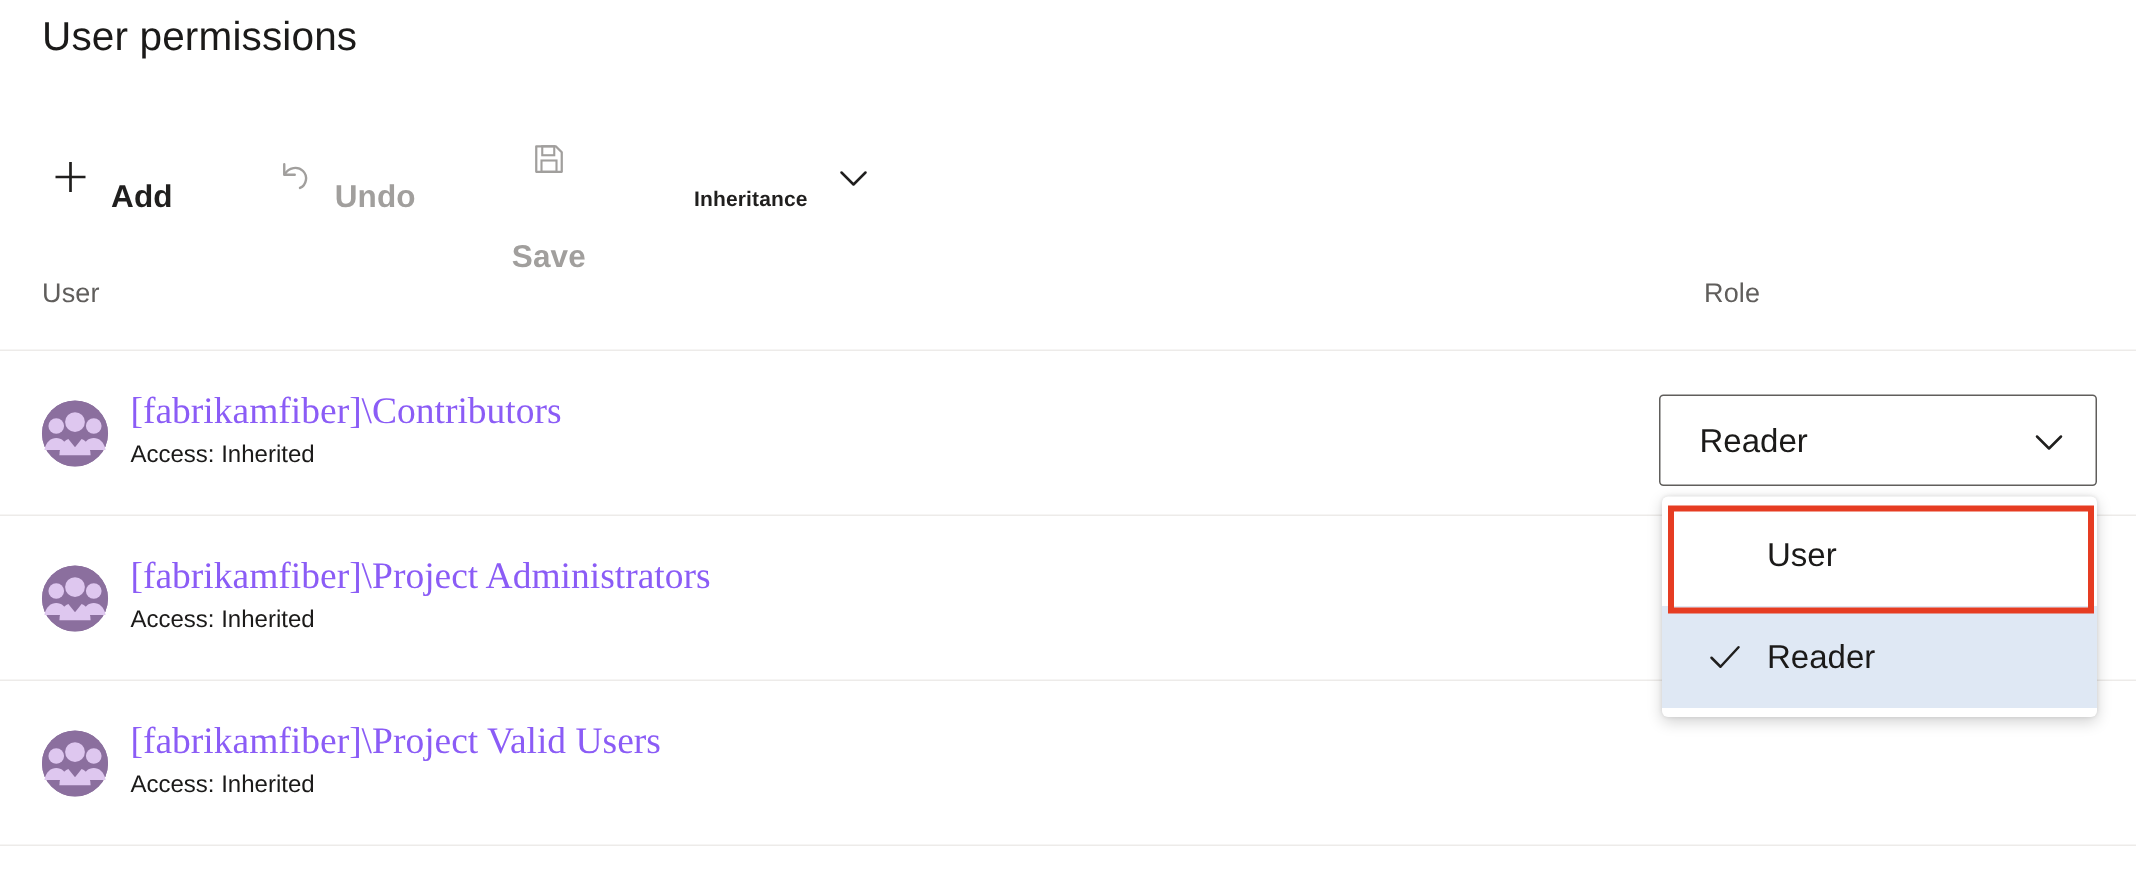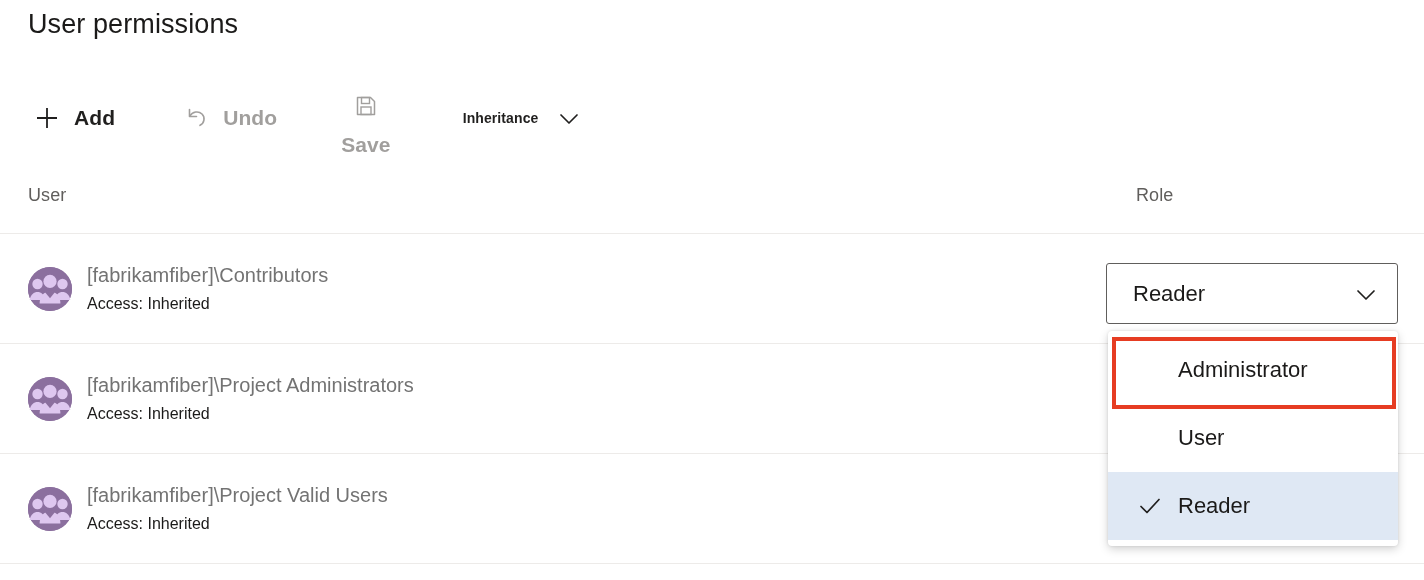--- a/index.html
+++ b/index.html
@@ -51,21 +51,21 @@
     height: 50px;
     padding: 0 16px;
     background: transparent;
     border: none;
     cursor: pointer;
     font-family: "Liberation Sans", sans-serif;
     font-size: 21px;
     color: #201f1e;
     white-space: nowrap;
   }
-  .cmd-btn .cmd-label { font-weight: 700; font-size: 21px; letter-spacing: .1px;}
+  .cmd-btn .cmd-label { font-weight: 700; font-size: 21px; letter-spacing: .1px; margin-top: 27px;}
   .cmd-btn.disabled { cursor: default; color: #a19f9d; }
   .cmd-btn.disabled .cmd-label { color: #a19f9d; font-weight: 700; }
   .cmd-icon { display:flex; align-items:center; justify-content:center; width: 26px; height: 26px; }
 
   #add-button { padding-left: 6px; }
   #undo-button { margin-left: 36px; }
   #save-button { margin-left: 32px; flex-direction: column; }
   #inheritance-button { margin-left: 40px; gap: 18px; }
   #inheritance-button .cmd-label { font-weight: 700; font-size: 14px; }
 
@@ -109,24 +109,25 @@
   .avatar {
     width: 44px;
     height: 44px;
     border-radius: 50%;
     background: #8b6f9e;
     flex: 0 0 auto;
     display: block;
   }
   .user-text { display: flex; flex-direction: column; justify-content: center; }
   .user-name {
-    font-size: 20px;
-    color: #737373;
+    font-size: 25px;
+    color: #8b5cf6;
     line-height: 30px;
     white-space: nowrap;
+    font-family: Liberation Serif, serif;
   }
   .user-access {
     font-size: 16px;
     color: #1b1a19;
     line-height: 28px;
     white-space: nowrap;
   }
 
   
   .combobox {
@@ -339,24 +340,20 @@
     <span class="combobox-value">Reader</span>
     <span class="cmd-icon">
       <svg width="26" height="26" viewBox="0 0 26 26" aria-hidden="true">
         <path d="M5 10 L13 18 L21 10" stroke="#201f1e" stroke-width="1.7" fill="none" stroke-linecap="round" stroke-linejoin="round"></path>
       </svg>
     </span>
   </div>
 
   <div class="dropdown">
 
-    <div class="dropdown-item">
-      <span class="check-slot"></span>
-      <span class="item-label">Administrator</span>
-    </div>
 
     <div class="dropdown-item">
       <span class="check-slot"></span>
       <span class="item-label">User</span>
     </div>
 
     <div class="dropdown-item selected">
       <span class="check-slot">
         <svg width="26" height="26" viewBox="0 0 26 26" aria-hidden="true">
           <path d="M4 13.5 L10 19.5 L22 6.5" stroke="#201f1e" stroke-width="1.7" fill="none" stroke-linecap="round" stroke-linejoin="round"></path>

